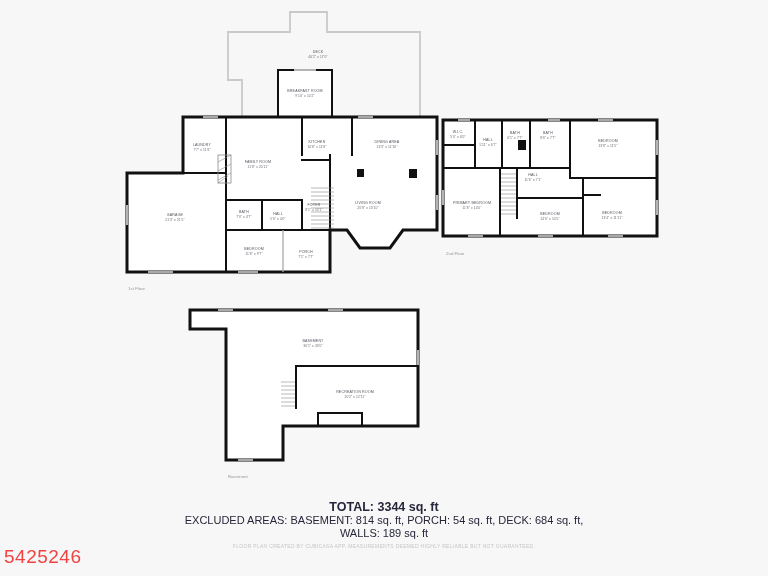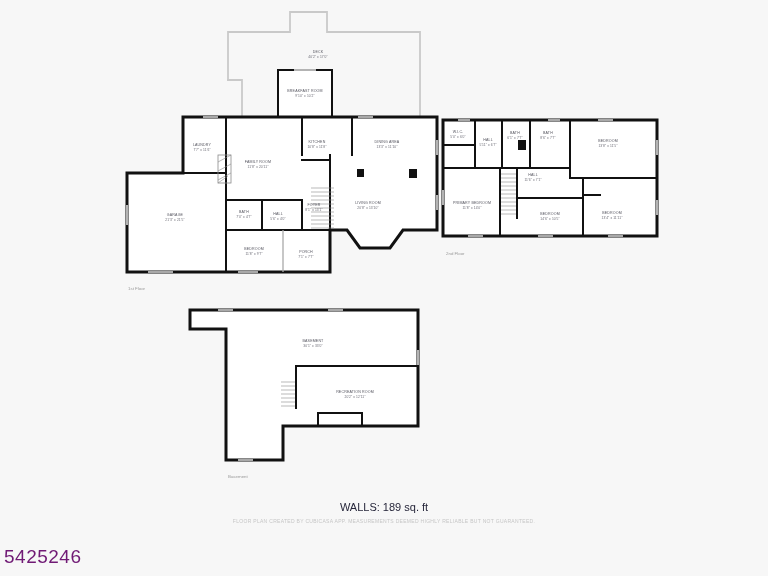--- a/index.html
+++ b/index.html
@@ -25,21 +25,21 @@
   .blob{fill:#111111;stroke:none;}
   #summary{
     position:absolute;left:0;right:0;top:501px;text-align:center;color:#26263a;
   }
   #summary .total{font-size:12.5px;font-weight:bold;line-height:13px;}
   #summary .line{font-size:11px;line-height:11.5px;margin-top:1px;}
   #summary .disclaimer{
     font-size:5px;color:#c6c6c6;margin-top:4px;letter-spacing:.3px;font-weight:normal;
   }
   #watermark{
-    position:absolute;left:4px;top:546px;font-size:19px;color:#701a75;
+    position:absolute;left:4px;top:546px;font-size:19px;color:#ef4444;
     letter-spacing:.5px;
   }
 </style>
 </head>
 <body>
 
 <svg id="first-floor-svg" class="plan" width="325" height="290" viewBox="0 0 325 290" xmlns="http://www.w3.org/2000/svg">
 
   <path class="footprint" d="M65,112 H319 V225 H285 L272,243 H242 L229,225 H212 V267 H9 V168 H65 Z"></path>
   <rect class="footprint" x="160" y="65" width="54" height="46"></rect>
@@ -158,17 +158,19 @@
 
   <text class="room-name" x="135" y="42">BASEMENT</text>
   <text class="room-dims" x="135" y="47">30'1" x 33'0"</text>
   <text class="room-name" x="177" y="93">RECREATION ROOM</text>
   <text class="room-dims" x="177" y="98">20'2" x 12'11"</text>
 
   <text class="floor-caption" x="50" y="178">Basement</text>
 </svg>
 
 <div id="summary">
+  <div class="total">TOTAL: 3344 sq. ft</div>
+  <div class="line">EXCLUDED AREAS: BASEMENT: 814 sq. ft, PORCH: 54 sq. ft, DECK: 684 sq. ft,</div>
   <div class="line">WALLS: 189 sq. ft</div>
   <div class="disclaimer">FLOOR PLAN CREATED BY CUBICASA APP. MEASUREMENTS DEEMED HIGHLY RELIABLE BUT NOT GUARANTEED.</div>
 </div>
 
 <div id="watermark">5425246</div>
 
 </body></html>

